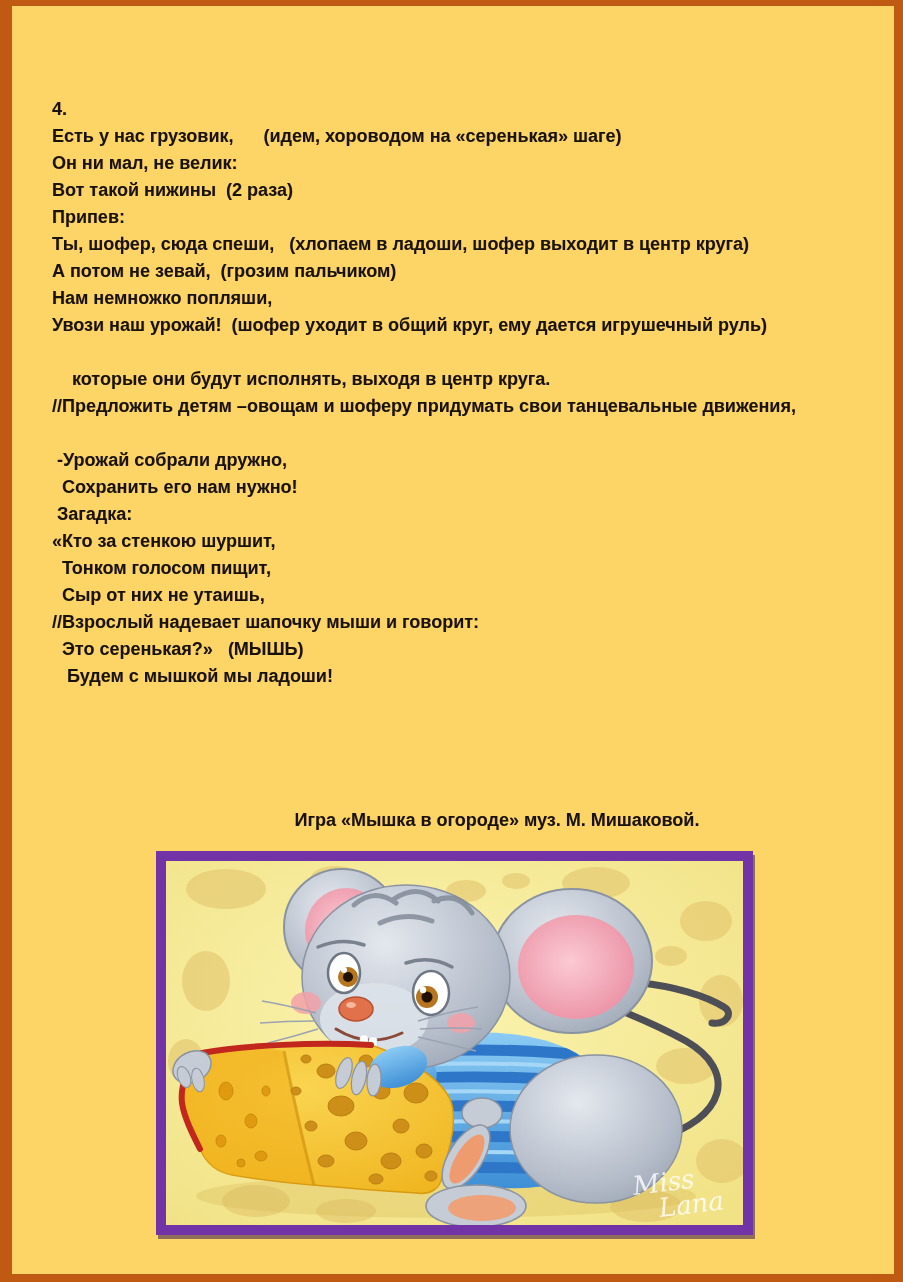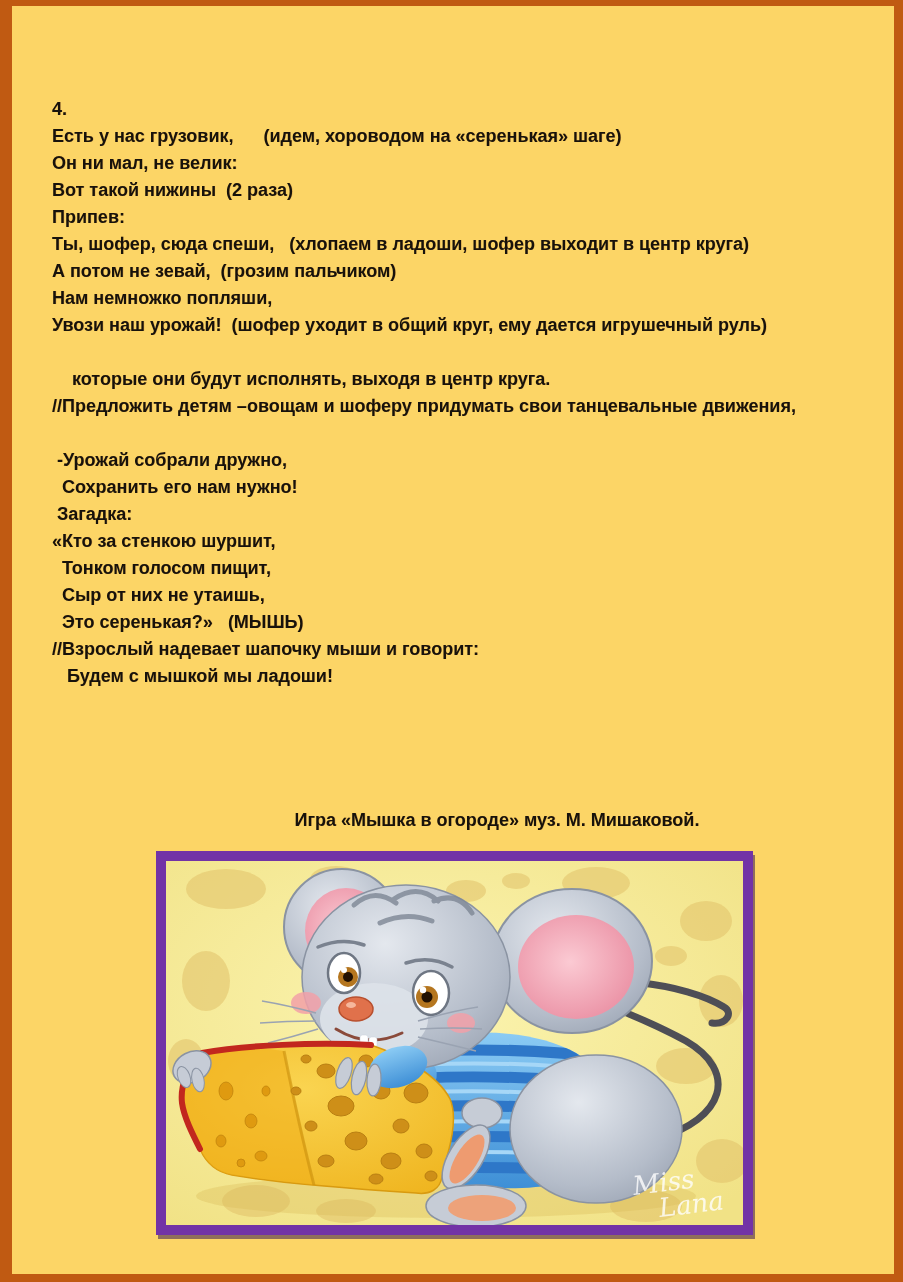--- a/index.html
+++ b/index.html
@@ -68,22 +68,22 @@
     <div class="line"></div>
     <div class="line">    которые они будут исполнять, выходя в центр круга.</div>
     <div class="line">//Предложить детям –овощам и шоферу придумать свои танцевальные движения,</div>
     <div class="line"></div>
     <div class="line"> -Урожай собрали дружно,</div>
     <div class="line">  Сохранить его нам нужно!</div>
     <div class="line"> Загадка:</div>
     <div class="line">«Кто за стенкою шуршит,</div>
     <div class="line">  Тонком голосом пищит,</div>
     <div class="line">  Сыр от них не утаишь,</div>
+    <div class="line">//Взрослый надевает шапочку мыши и говорит:</div>
     <div class="line">  Это серенькая?»   (МЫШЬ)</div>
-    <div class="line">//Взрослый надевает шапочку мыши и говорит:</div>
     <div class="line">   Будем с мышкой мы ладоши!</div>
   </div>
 
   <div class="game-title">Игра «Мышка в огороде» муз. М. Мишаковой.</div>
 
   <div class="illustration-frame">
     <svg viewBox="0 0 577 364">
       <defs>
         <radialGradient id="bgGrad" cx="45%" cy="40%" r="75%">
           <stop offset="0%" stop-color="#FBF4B0"></stop>

